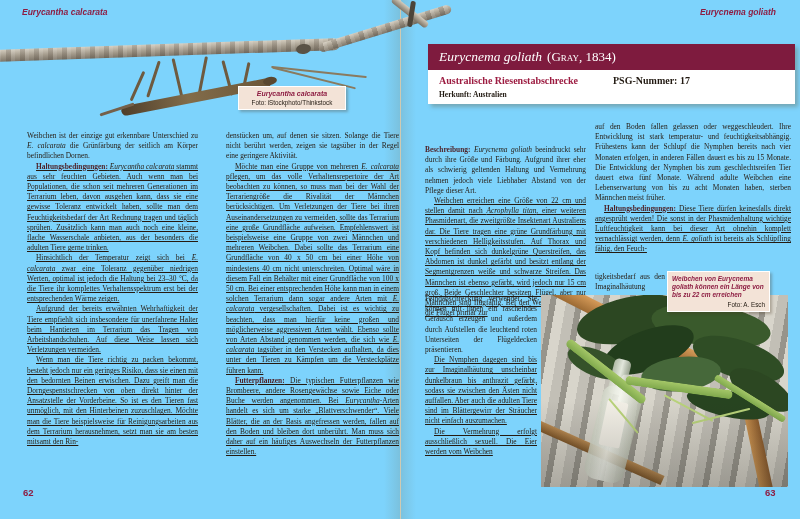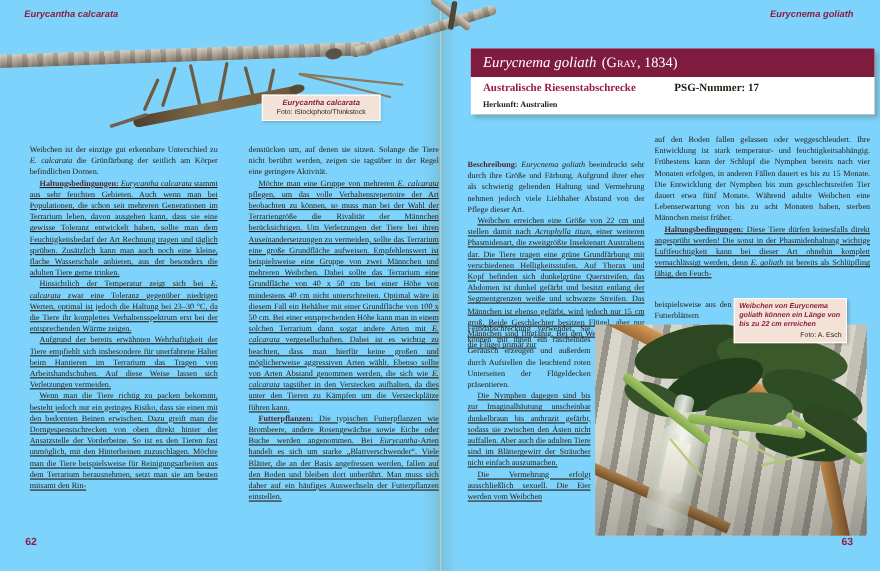--- a/index.html
+++ b/index.html
@@ -183,21 +183,21 @@
   <div class="tcol rp-c1b" data-name="right-page-column-1-bottom">
       <p data-name="paragraph">Feindabschreckung verwendet. Sie können mit ihnen ein raschelndes Geräusch erzeugen und außerdem durch Aufstellen die leuchtend roten Unterseiten der Flügeldecken präsentieren.</p>
       <p data-name="paragraph">Die Nymphen dagegen sind bis zur Imaginalhäutung unscheinbar dunkelbraun bis anthrazit gefärbt, sodass sie zwischen den Ästen nicht auffallen. Aber auch die adulten Tiere sind im Blättergewirr der Sträucher nicht einfach auszumachen.</p>
       <p data-name="paragraph">Die Vermehrung erfolgt ausschließlich sexuell. Die Eier werden vom Weibchen</p>
     </div>
   <div class="tcol rp-c2t" data-name="right-page-column-2-top">
       <p data-name="paragraph">auf den Boden fallen gelassen oder weggeschleudert. Ihre Entwicklung ist stark temperatur- und feuchtigkeitsabhängig. Frühestens kann der Schlupf die Nymphen bereits nach vier Monaten erfolgen, in anderen Fällen dauert es bis zu 15 Monate. Die Entwicklung der Nymphen bis zum geschlechtsreifen Tier dauert etwa fünf Monate. Während adulte Weibchen eine Lebenserwartung von bis zu acht Monaten haben, sterben Männchen meist früher.</p>
       <p data-name="paragraph"><b class="lead" data-name="paragraph-lead">Haltungsbedingungen:</b> Diese Tiere dürfen keinesfalls direkt angesprüht werden! Die sonst in der Phasmidenhaltung wichtige Luftfeuchtigkeit kann bei dieser Art ohnehin komplett vernachlässigt werden, denn <i>E. goliath</i> ist bereits als Schlüpfling fähig, den Feuch-</p>
     </div>
   <div class="tcol rp-c2b" data-name="right-page-column-2-bottom">
-      <p data-name="paragraph">beispielsweise aus den Futterblättern</p>
+      <p data-name="paragraph">tigkeitsbedarf aus den Imaginalhäutung</p>
     </div>
 
   <div class="photo" data-name="goliath-photo">
     <div class="plank pk1" data-name="wood-plank"></div>
     <div class="plank pk2" data-name="wood-plank"></div>
     <div class="plank pk3" data-name="wood-plank"></div>
     <div class="leafblob fb1" data-name="foliage"></div>
     <div class="leafblob fb2" data-name="foliage"></div>
     <div class="leafblob fb3" data-name="foliage"></div>
     <div class="leafblob fb4" data-name="foliage"></div>

